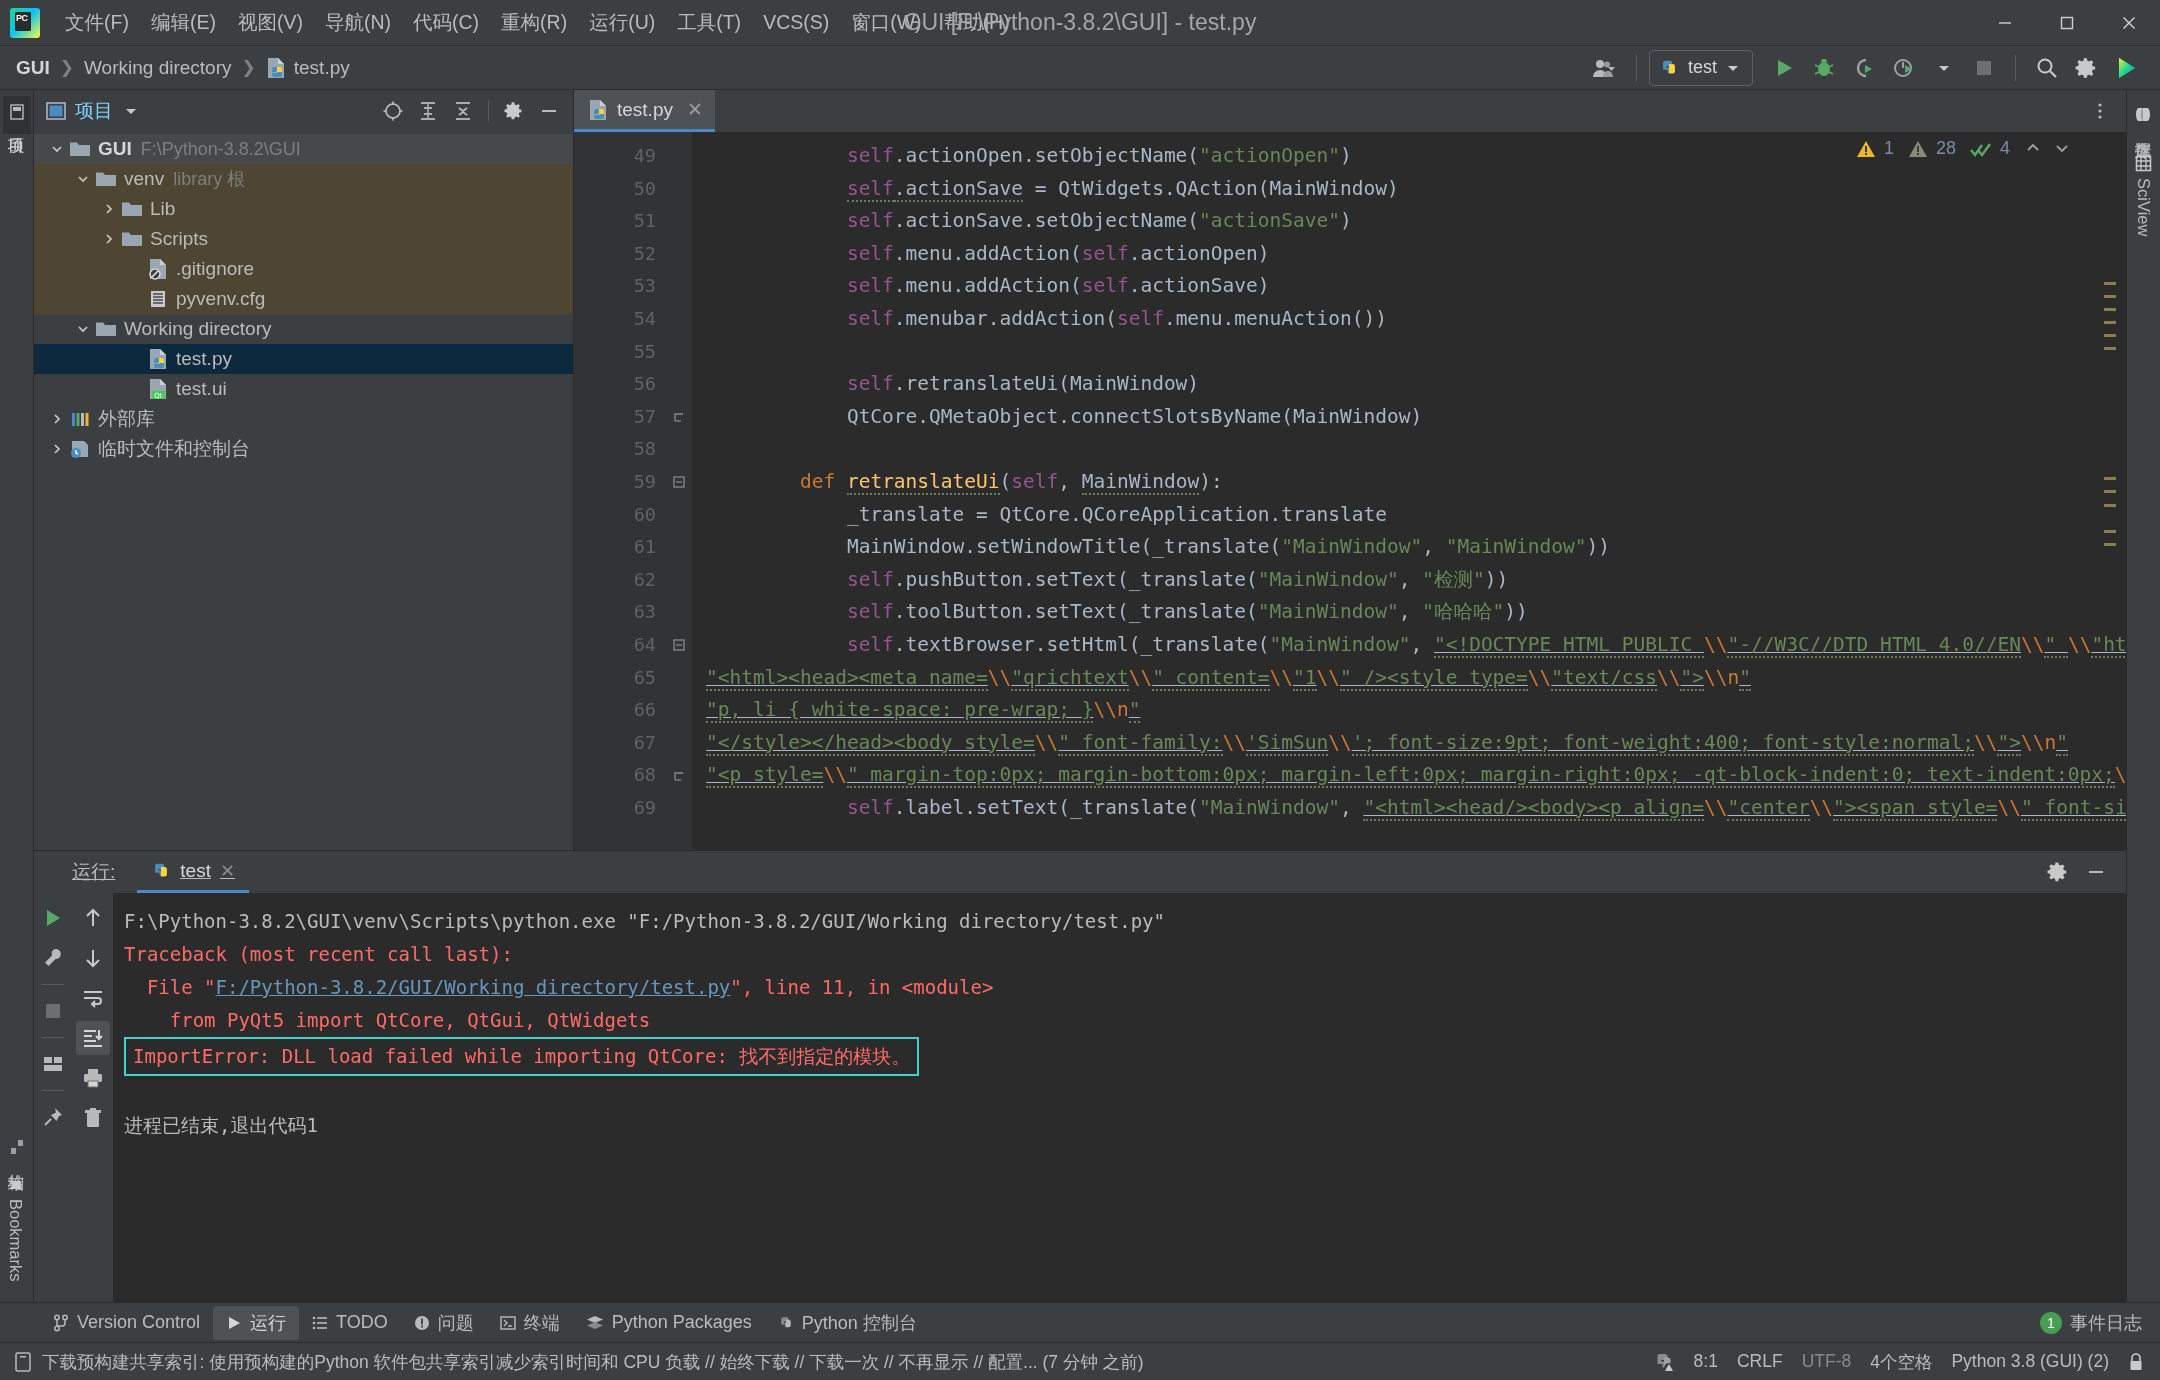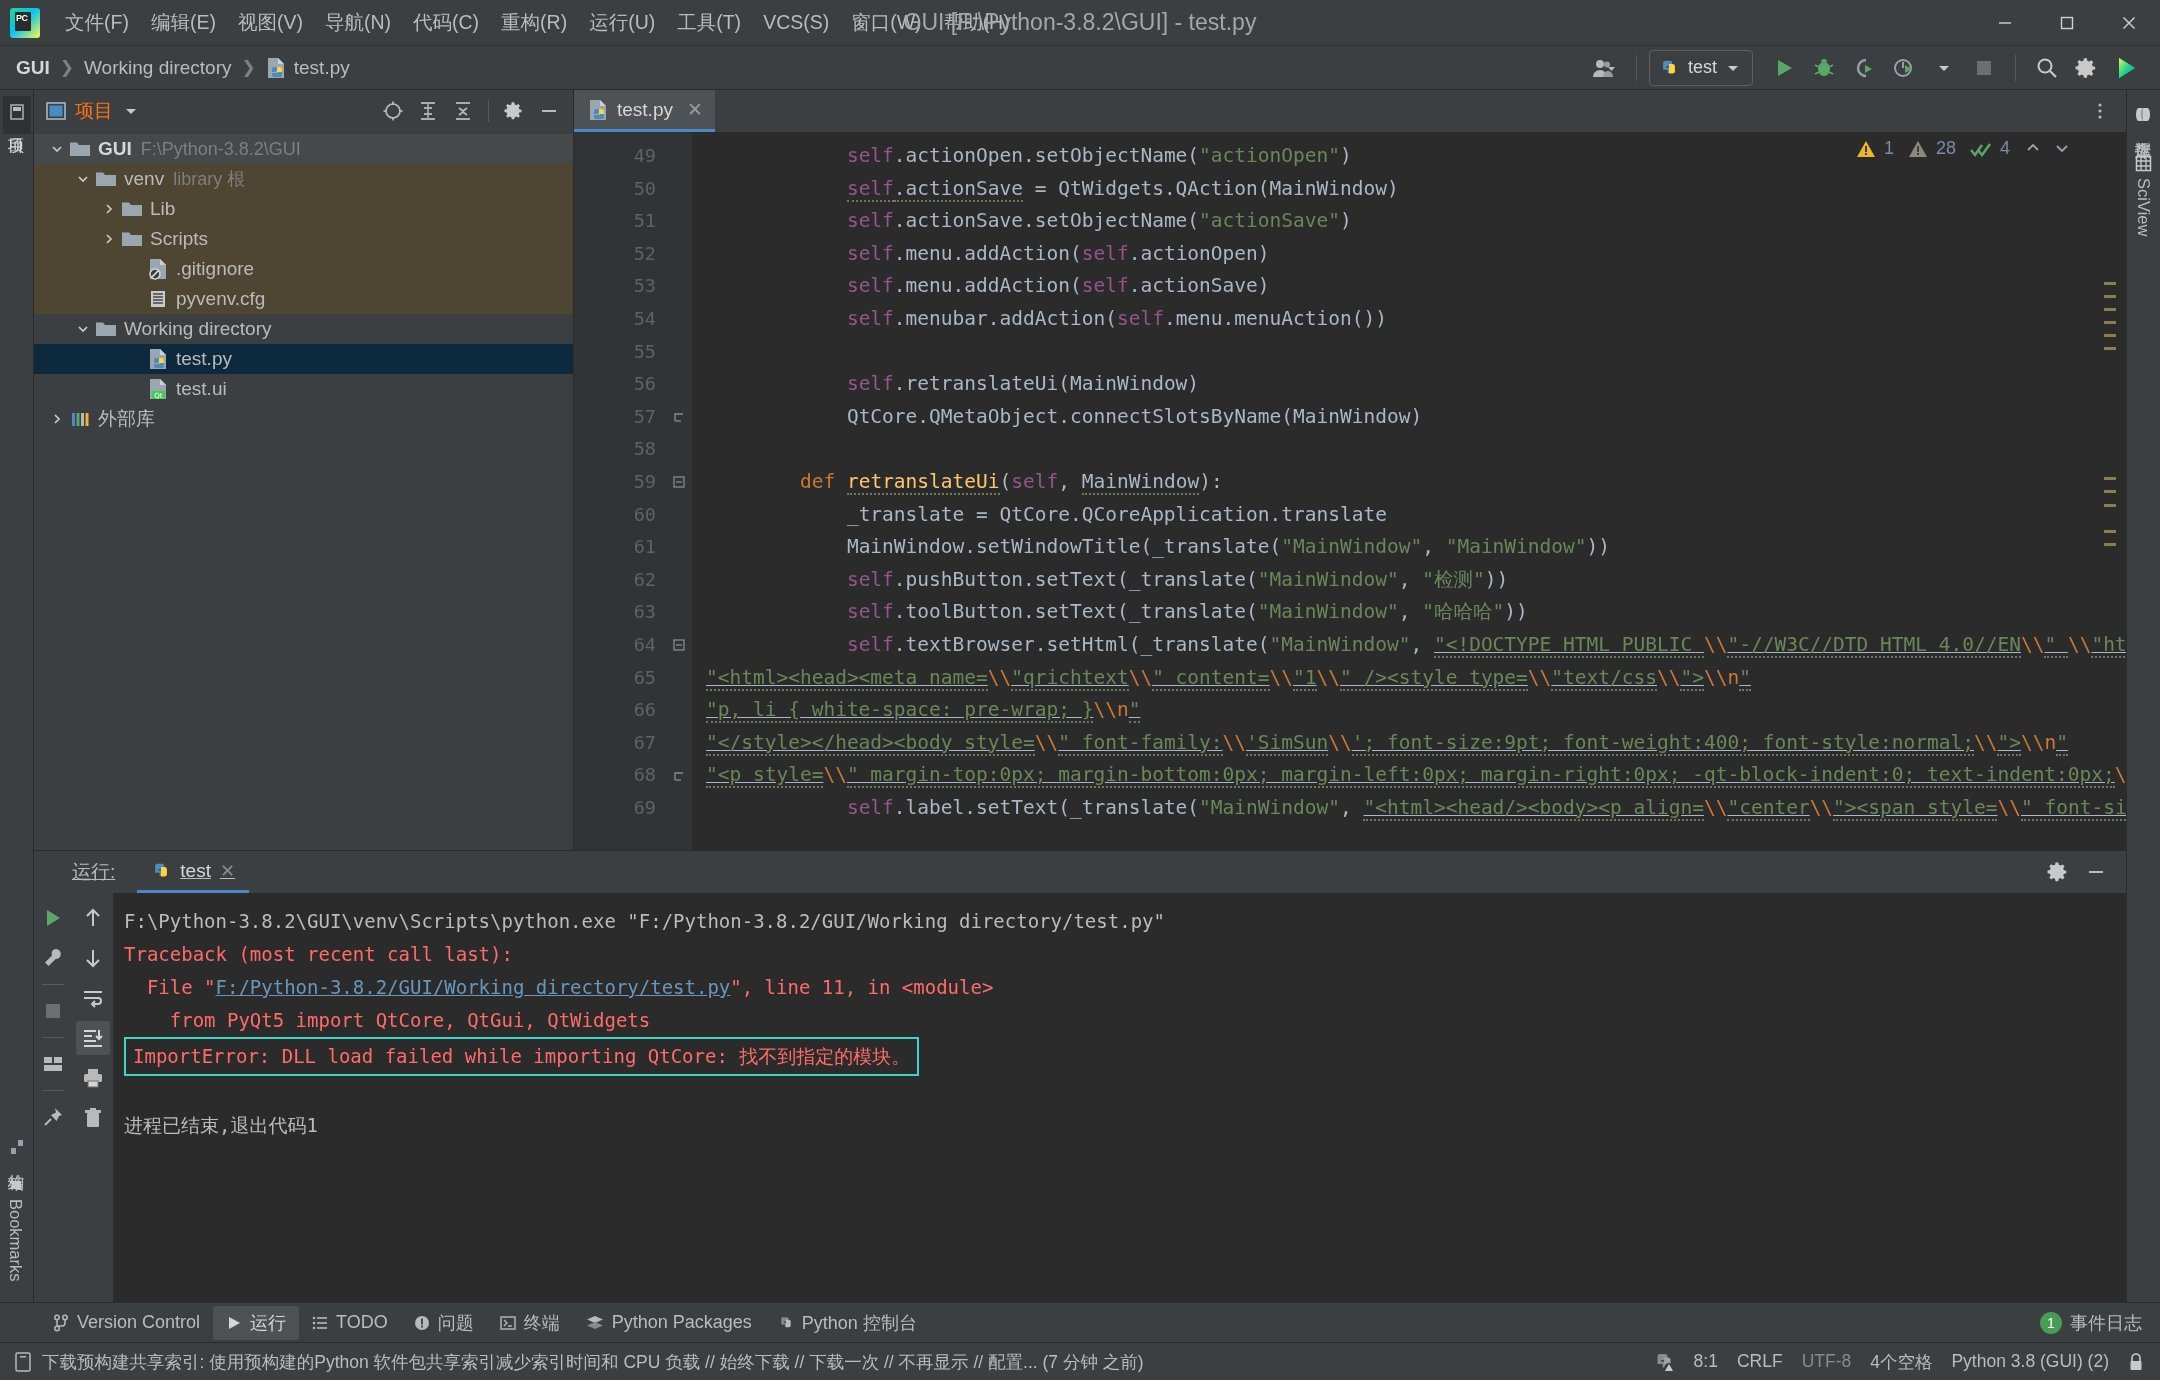--- a/index.html
+++ b/index.html
@@ -78,21 +78,21 @@
     display:flex; flex-direction:column; align-items:center; flex:none; padding-top:8px; gap:10px;
   }
 
   
   .center { flex:1; display:flex; flex-direction:column; min-width:0; }
   .upper { display:flex; flex:none; height:760px; min-height:0; }
 
   
   .project { width:540px; background:#3c3f41; display:flex; flex-direction:column; flex:none; border-right:1px solid #2b2b2b; }
   .projhead { height:42px; display:flex; align-items:center; padding:0 8px 0 12px; flex:none; }
-  .projhead .ttl { font-size:19px; color:#f97316; margin-left:9px; }
+  .projhead .ttl { font-size:19px; color:#7dd3fc; margin-left:9px; }
   .caret { margin-left:11px; }
   .projhead .acts { margin-left:auto; display:flex; align-items:center; gap:3px; }
   .pbtn { width:32px; height:30px; display:flex; align-items:center; justify-content:center; border-radius:3px; }
 
   .tree { flex:1; overflow:hidden; font-size:19px; padding-top:2px; }
   .trow { height:30px; display:flex; align-items:center; white-space:nowrap; padding-right:6px; }
   .trow .arrow { width:22px; display:flex; justify-content:center; flex:none; }
   .trow .ic { width:24px; display:flex; justify-content:center; flex:none; margin-right:6px; }
   .trow .lbl { color:#bbbbbb; }
   .trow .lbl.b { font-weight:bold; color:#d6d6d6; }
@@ -557,20 +557,36 @@
                 <span class="ic">
                   <svg width="20" height="20" viewBox="0 0 20 20">
                     <rect x="2" y="4" width="3" height="13" fill="#4a8cc7"></rect>
                     <rect x="6.5" y="4" width="3" height="13" fill="#59a869"></rect>
                     <rect x="11" y="4" width="3" height="13" fill="#b9b9b9"></rect>
                     <rect x="15.5" y="4" width="3" height="13" fill="#edb62b"></rect>
                   </svg>
                 </span>
                 <span class="lbl">外部库</span>
               </div>
+              <div class="trow">
+                <span style="width:12px;flex:none"></span>
+                <span class="arrow">
+                  <svg width="14" height="14" viewBox="0 0 14 14">
+                    <path d="M5 3l4 4-4 4" fill="none" stroke="#c9c9c9" stroke-width="1.7"></path>
+                  </svg>
+                </span>
+                <span class="ic">
+                  <svg width="20" height="20" viewBox="0 0 20 20">
+                    <path d="M2 2h12l4 4v12H2z" fill="#9aa7b0"></path>
+                    <circle cx="6" cy="14" r="5" fill="#4a8cc7"></circle>
+                    <path d="M6 11v3l2 1" fill="none" stroke="#fff" stroke-width="1.4"></path>
+                  </svg>
+                </span>
+                <span class="lbl">临时文件和控制台</span>
+              </div>
             </div>
         </div>
 
         <div class="editor">
           <div class="tabstrip">
             <div class="etab">
               <svg width="20" height="22" viewBox="0 0 20 22">
                 <path d="M2 1h10l6 6v14H2z" fill="#9aa7b0"></path>
                   <path d="M12 1l6 6h-6z" fill="#c9d1d6"></path>
                 <path d="M8 10h6a2 2 0 0 1 2 2v2H10v1h6v3a2 2 0 0 1-2 2h-6a2 2 0 0 1-2-2v-2h6v-1H6v-3a2 2 0 0 1 2-2z" fill="#4b8bbe"></path>

